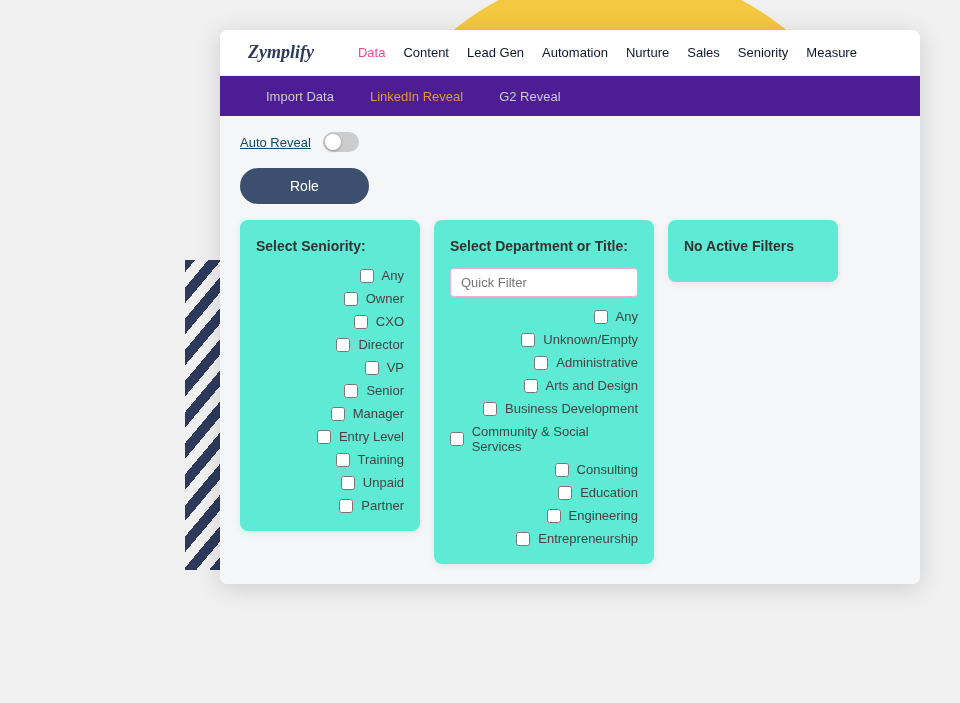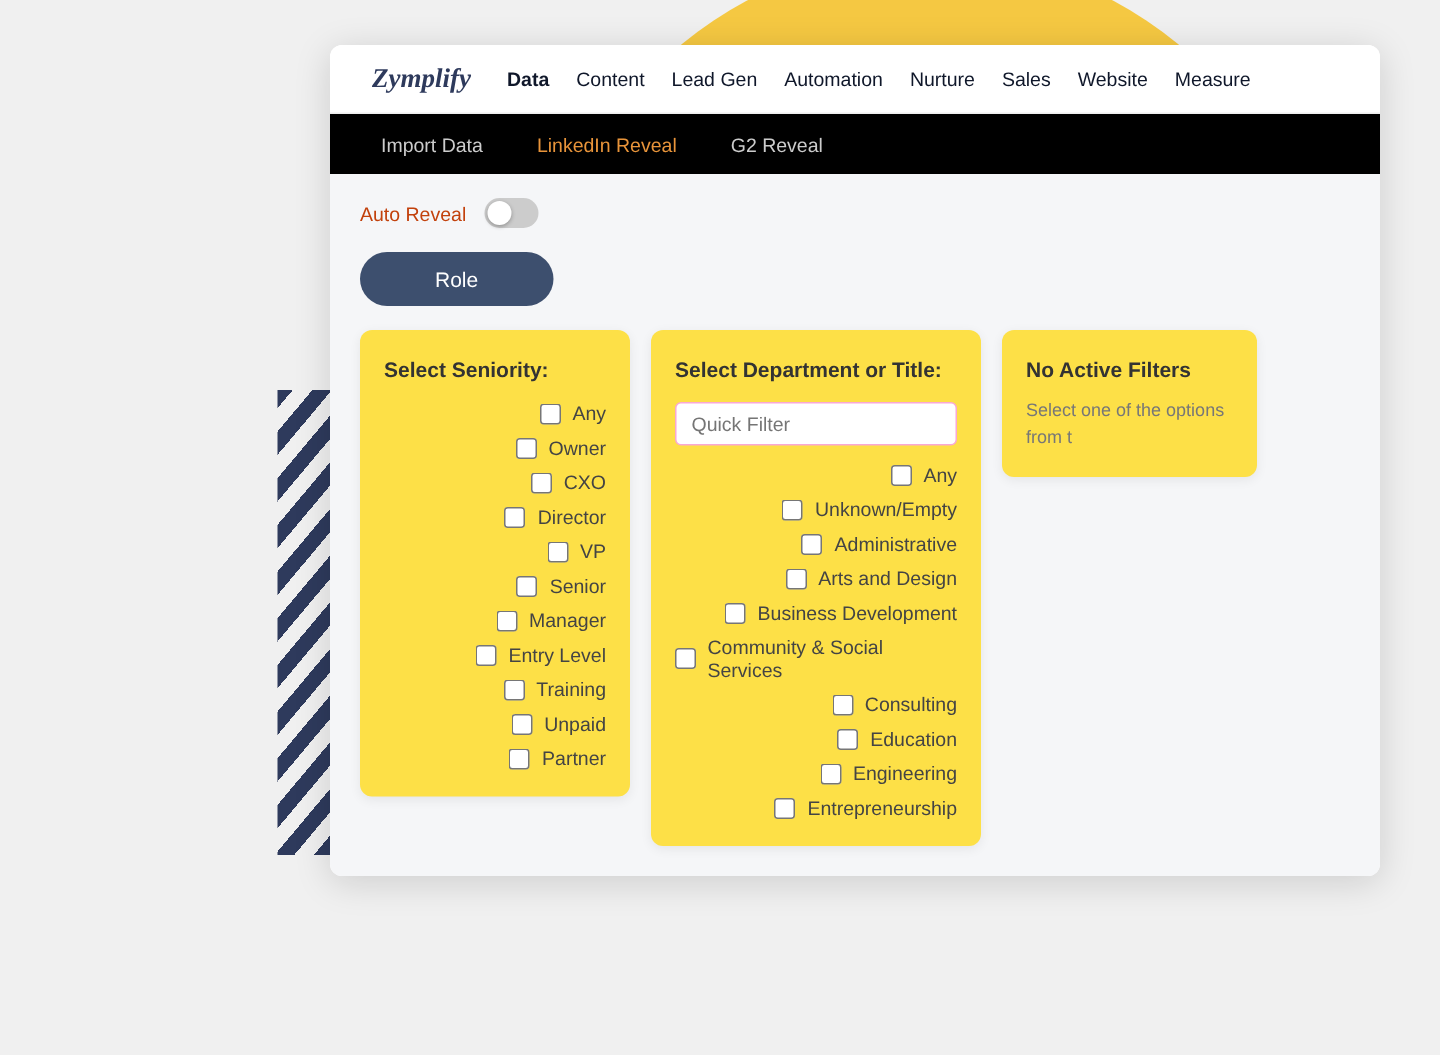--- a/index.html
+++ b/index.html
@@ -92,30 +92,31 @@
       gap: 18px;
       align-items: center;
     }
     .nav-item {
       font-size: 13px;
       color: #0f172a;
       cursor: pointer;
       padding: 4px 0;
     }
     .nav-item.active {
-      color: #0f172a;
-      font-weight: 700;
+      color: #ec4899;
+      font-weight: 400;
+      margin-left: 20px;
     }
 
     
     .secondary-nav {
       display: flex;
       align-items: flex-start;
-      background: #000000;
-      padding: 0 16px;
+      background: #4c1d95;
+      padding: 0 28px;
       height: 40px;
       gap: 0;
     }
     .sec-nav-item {
       font-size: 13px;
       color: #ccc;
       padding: 0 18px;
       height: 40px;
       display: flex;
       align-items: center;
@@ -134,21 +135,22 @@
 
     
     .auto-reveal-row {
       display: flex;
       align-items: center;
       gap: 12px;
       margin-bottom: 16px;
     }
     .auto-reveal-label {
       font-size: 13px;
-      color: #c2410c;
+      color: #0c4a6e;
+      text-decoration: underline;
     }
     .toggle-switch {
       width: 36px;
       height: 20px;
       background: #ccc;
       border-radius: 10px;
       position: relative;
       cursor: pointer;
     }
     .toggle-knob {
@@ -177,21 +179,21 @@
 
     
     .filter-panels-row {
       display: flex;
       gap: 14px;
       align-items: flex-start;
     }
 
     
     .panel-card {
-      background: #fde047;
+      background: #5eead4;
       border-radius: 8px;
       padding: 18px 16px;
       box-shadow: 0 2px 8px rgba(0,0,0,0.07);
     }
 
     .seniority-panel {
       flex: 0 0 180px;
     }
     .department-panel {
       flex: 0 0 220px;
@@ -266,21 +268,21 @@
 
   <nav class="top-nav">
     <div class="logo">Zymplify</div>
     <div class="nav-items">
       <span class="nav-item active">Data</span>
       <span class="nav-item">Content</span>
       <span class="nav-item">Lead Gen</span>
       <span class="nav-item">Automation</span>
       <span class="nav-item">Nurture</span>
       <span class="nav-item">Sales</span>
-      <span class="nav-item">Website</span>
+      <span class="nav-item">Seniority</span>
       <span class="nav-item">Measure</span>
     </div>
   </nav>
 
   <nav class="secondary-nav">
     <span class="sec-nav-item">Import Data</span>
     <span class="sec-nav-item active">LinkedIn Reveal</span>
     <span class="sec-nav-item">G2 Reveal</span>
   </nav>
 
@@ -392,18 +394,17 @@
           </li>
           <li class="checkbox-item">
             <input type="checkbox" style="">
             <span>Entrepreneurship</span>
           </li>
         </ul>
       </div>
 
       <div class="panel-card active-filters-panel">
         <div class="no-active-title">No Active Filters</div>
-        <div class="no-active-desc">Select one of the options from t</div>
       </div>
 
     </div>
   </div>
 </div>
 
 </body></html>

